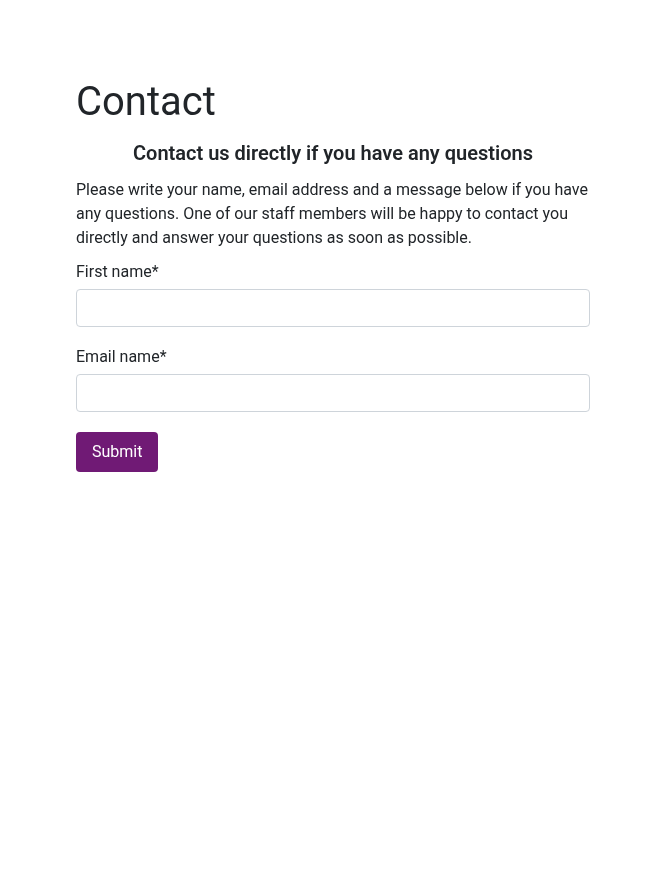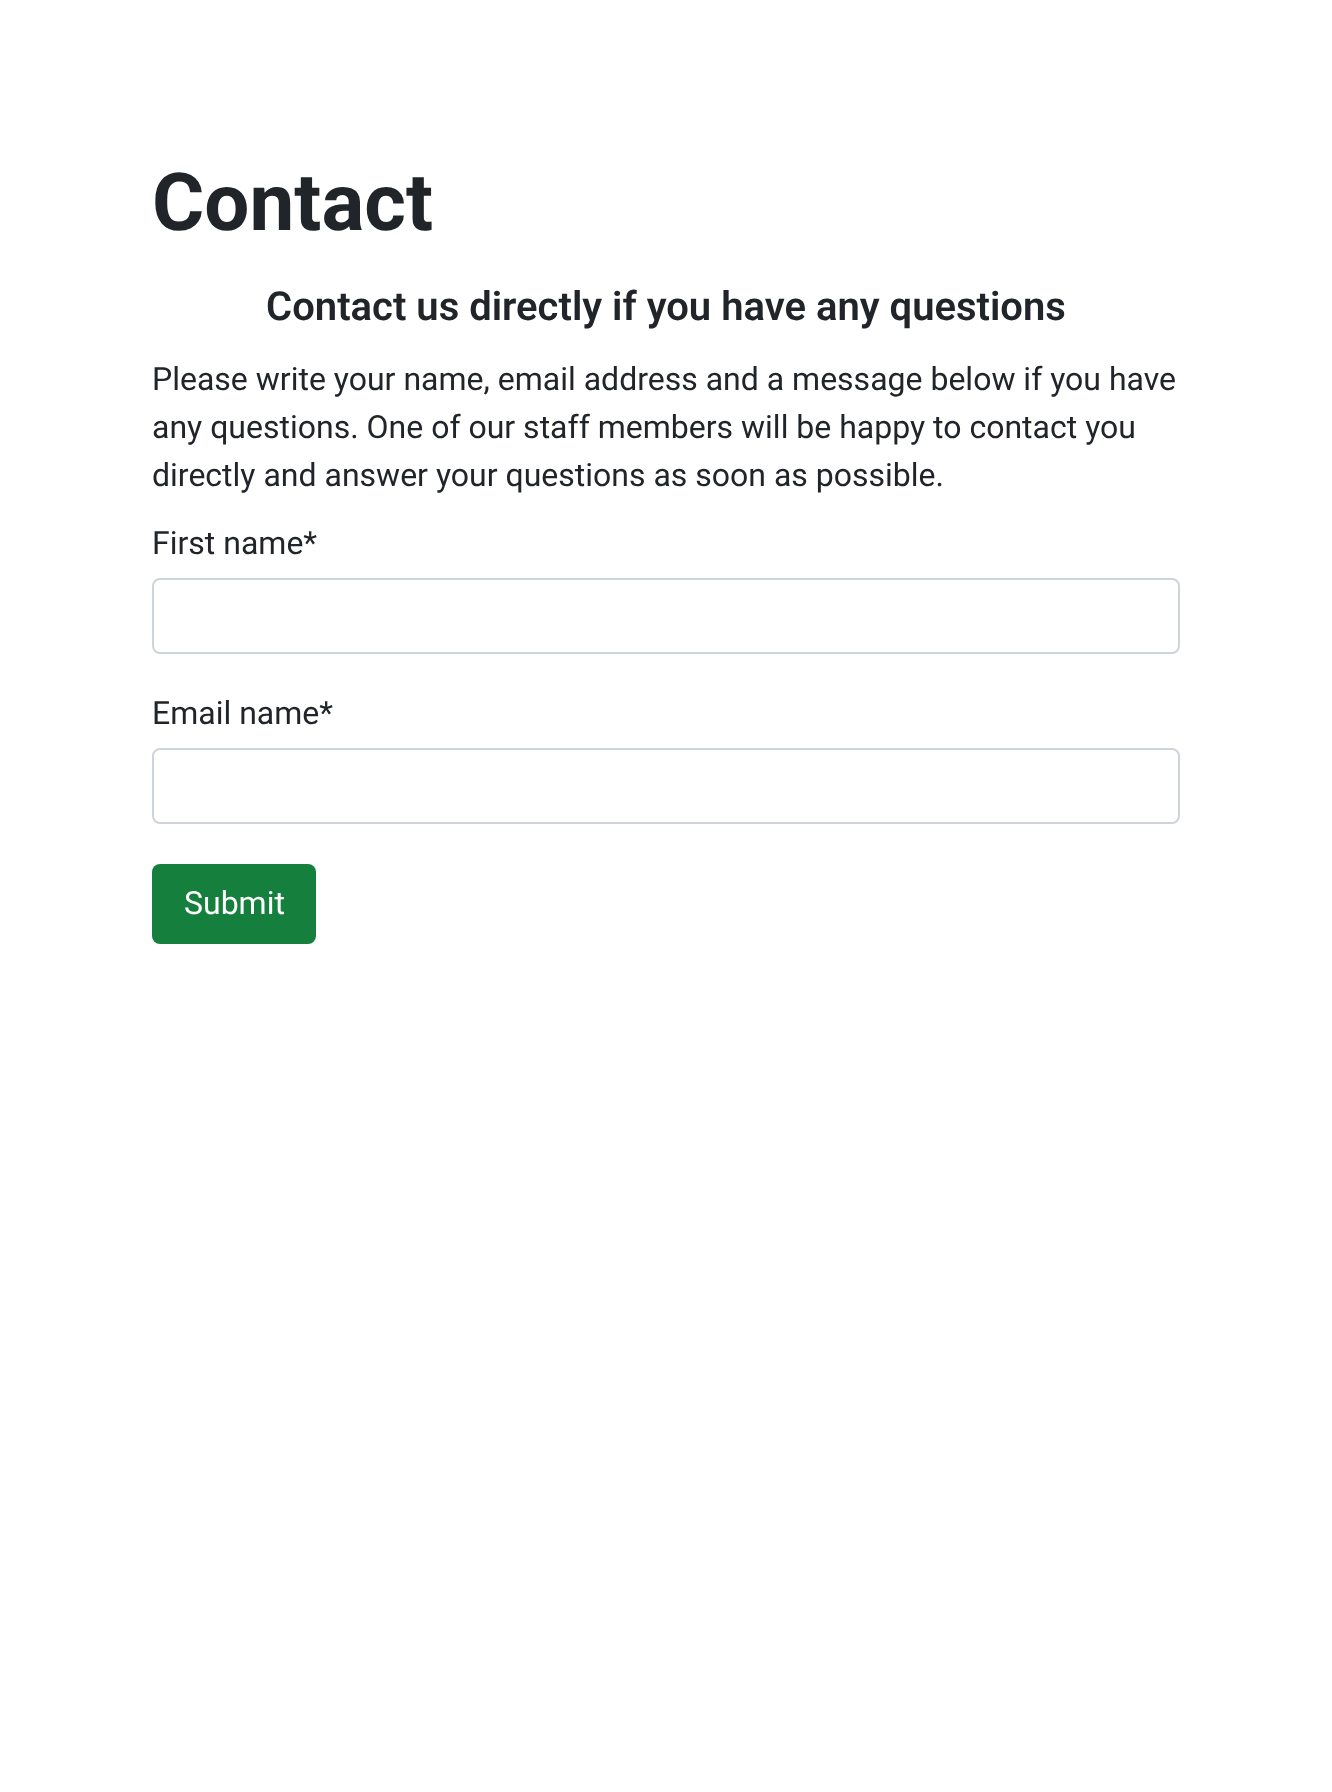--- a/index.html
+++ b/index.html
@@ -10,21 +10,21 @@
     body {
       font-family: 'Segoe UI', -apple-system, BlinkMacSystemFont, Roboto, Helvetica, Arial, sans-serif;
       background: #ffffff;
       color: #212529;
       width: 666px;
       min-height: 896px;
       padding: 78px 76px 40px 76px;
     }
     h1 {
       font-size: 40px;
-      font-weight: 700;
+      font-weight: 400;
       color: #212529;
       margin-bottom: 14px;
       line-height: 1.2;
     }
     h2 {
       font-size: 20px;
       font-weight: 600;
       color: #212529;
       margin-bottom: 12px;
       line-height: 1.3;
@@ -62,21 +62,21 @@
     }
     input[type="text"],
     input[type="email"] {
       height: 38px;
     }
     textarea {
       height: 250px;
       resize: both;
     }
     button.submit {
-      background-color: #15803d;
+      background-color: #701a75;
       color: #ffffff;
       border: none;
       border-radius: 4px;
       padding: 8px 16px;
       font-size: 16px;
       font-weight: 400;
       cursor: pointer;
       font-family: inherit;
       line-height: 1.5;
     }

